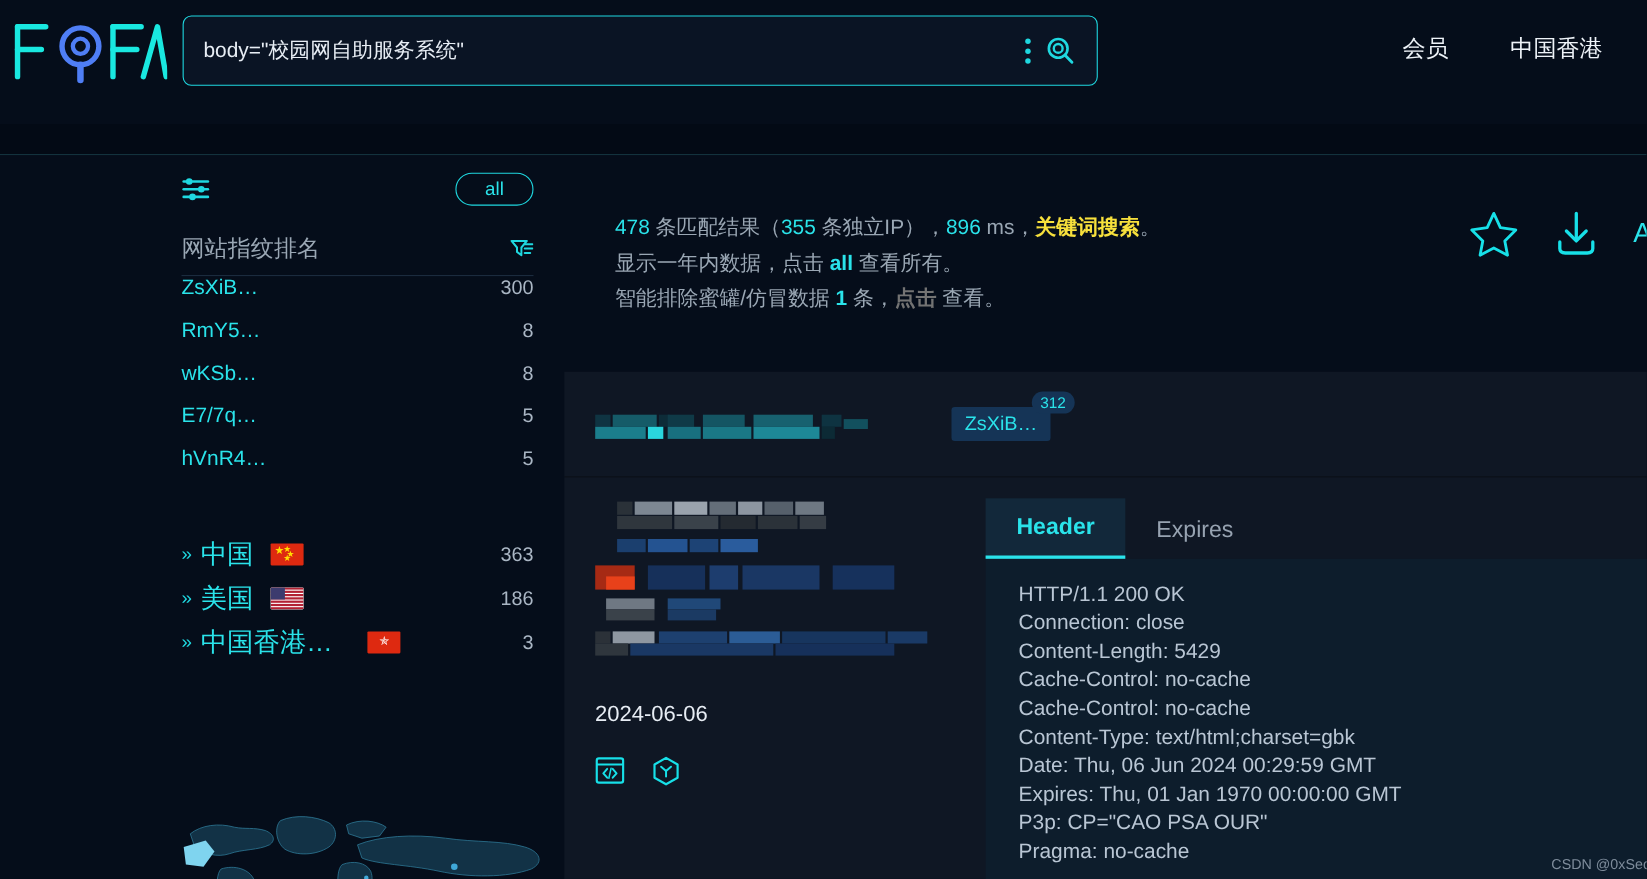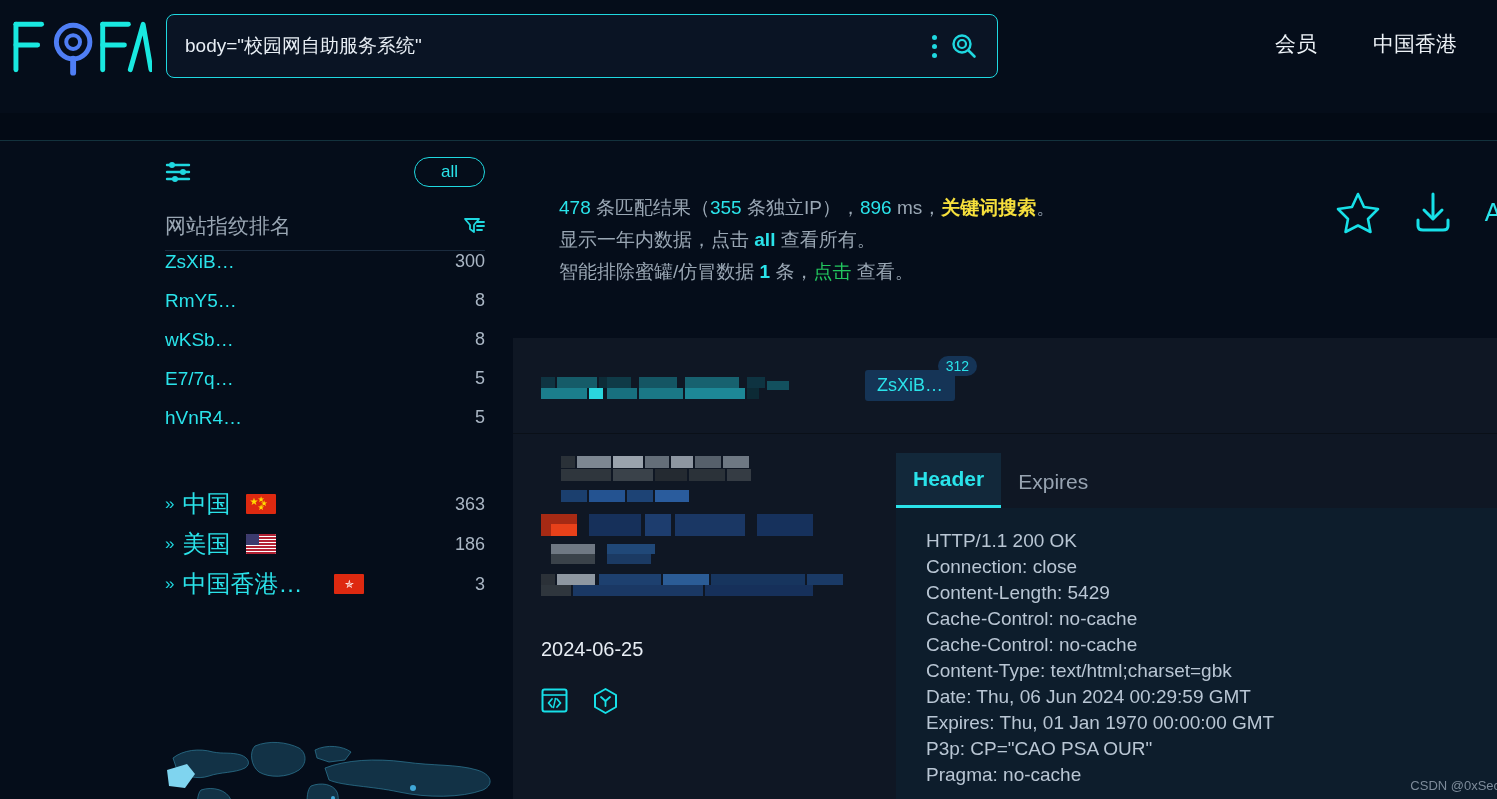--- a/index.html
+++ b/index.html
@@ -119,21 +119,21 @@
   
   .summary {
     position: absolute; left: 527px; top: 192px;
     width: 800px;
     line-height: 32px;
   }
   .summary div { color: #9aa7b4; font-size: 19px; margin-left: 32px; }
   .sm-num { color: #2ae3ea; }
   .sm-yellow { color: #f7e03c; font-weight: bold; }
   .sm-cy-b { color: #2ae3ea; font-weight: bold; }
-  .sm-link { color: #22c55e; font-weight: normal; cursor: pointer; }
+  .sm-link { color: #737373; font-weight: bold; cursor: pointer; }
 
   .actions {
     position: absolute; right: 0px; top: 190px;
     display: flex; align-items: center; gap: 30px;
     padding-right: 0px;
   }
   .act-icon { cursor: pointer; display: block; }
   .api-label { color: #2ae3ea; font-size: 25px; white-space: nowrap; margin-right: -28px; }
 
   
@@ -161,21 +161,21 @@
 
   .card-body { display: flex; padding-top: 18px; }
   .card-left { width: 383px; padding-left: 28px; position: relative; }
   .card-date { color: #e7edf4; font-size: 20px; margin-top: 16px; }
   .card-icons { display: flex; gap: 24px; margin-top: 26px; }
   .card-icons svg { cursor: pointer; display: block; }
 
   .card-right { flex: 1; padding-left: 0px; }
   .tabs { display: flex; align-items: flex-end; height: 56px; }
   .tab {
-    font-size: 21px; padding: 14px 17px; cursor: pointer;
+    font-size: 21px; padding: 14px 28px; cursor: pointer;
     color: #97a3b1;
   }
   .tab.active {
     color: #2ae3ea; font-weight: bold;
     background: #12283a;
     border-bottom: 3px solid #2ae3ea;
   }
   .header-pane {
     background: #0d1d2c;
     padding: 20px 0 0 30px;
@@ -444,21 +444,21 @@
           <rect x="0" y="122" width="14" height="11" fill="#2b3138"></rect>
           <rect x="16" y="122" width="38" height="11" fill="#8e97a1"></rect>
           <rect x="58" y="122" width="62" height="11" fill="#1d406f"></rect>
           <rect x="122" y="122" width="46" height="11" fill="#2b5c96"></rect>
           <rect x="170" y="122" width="94" height="11" fill="#17355e"></rect>
           <rect x="266" y="122" width="36" height="11" fill="#1a3a66"></rect>
           <rect x="0" y="133" width="30" height="11" fill="#2f363d"></rect>
           <rect x="32" y="133" width="130" height="11" fill="#1a3864"></rect>
           <rect x="164" y="133" width="108" height="11" fill="#16305a"></rect>
         </svg>
-        <div class="card-date">2024-06-25</div>
+        <div class="card-date">2024-06-06</div>
         <div class="card-icons">
           <svg width="27" height="27" viewBox="0 0 27 27">
             <rect x="1.5" y="2.5" width="24" height="22" rx="2" stroke="#17e0e8" stroke-width="2" fill="none"></rect>
             <path d="M1.5 8 H25.5" stroke="#17e0e8" stroke-width="1.6"></path>
             <path d="M11 12 L7.5 16 L11 20" stroke="#17e0e8" stroke-width="1.8" fill="none" stroke-linecap="round" stroke-linejoin="round"></path>
             <path d="M16 12 L19.5 16 L16 20" stroke="#17e0e8" stroke-width="1.8" fill="none" stroke-linecap="round" stroke-linejoin="round"></path>
             <path d="M14.5 11.5 L12.5 20.5" stroke="#17e0e8" stroke-width="1.4" stroke-linecap="round"></path>
           </svg>
           <svg width="27" height="28" viewBox="0 0 27 28">
             <path d="M13.5 2 L24 8 L24 20 L13.5 26 L3 20 L3 8 Z" stroke="#17e0e8" stroke-width="2" fill="none" stroke-linejoin="round"></path>

